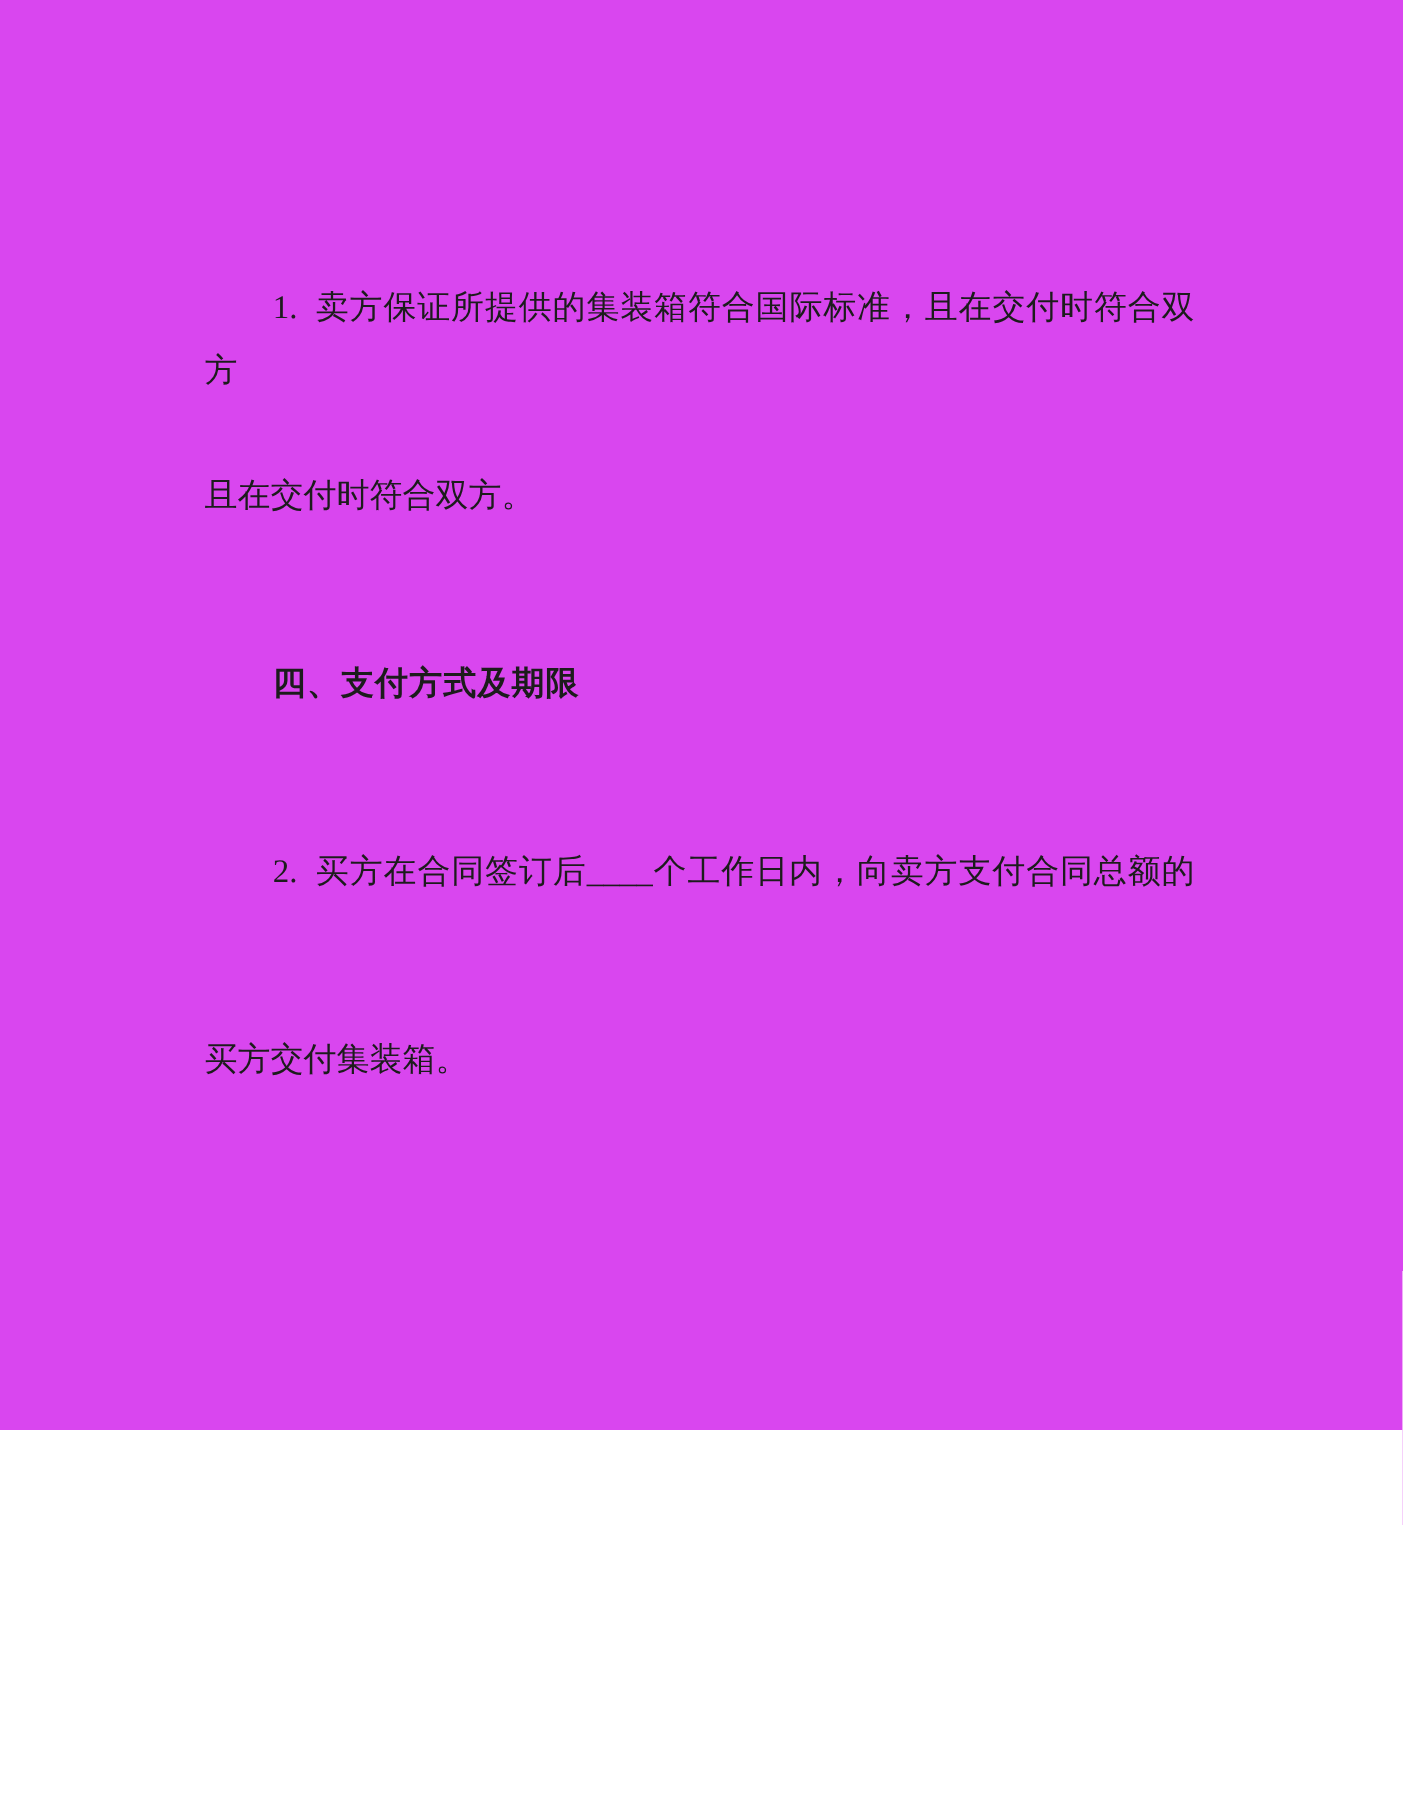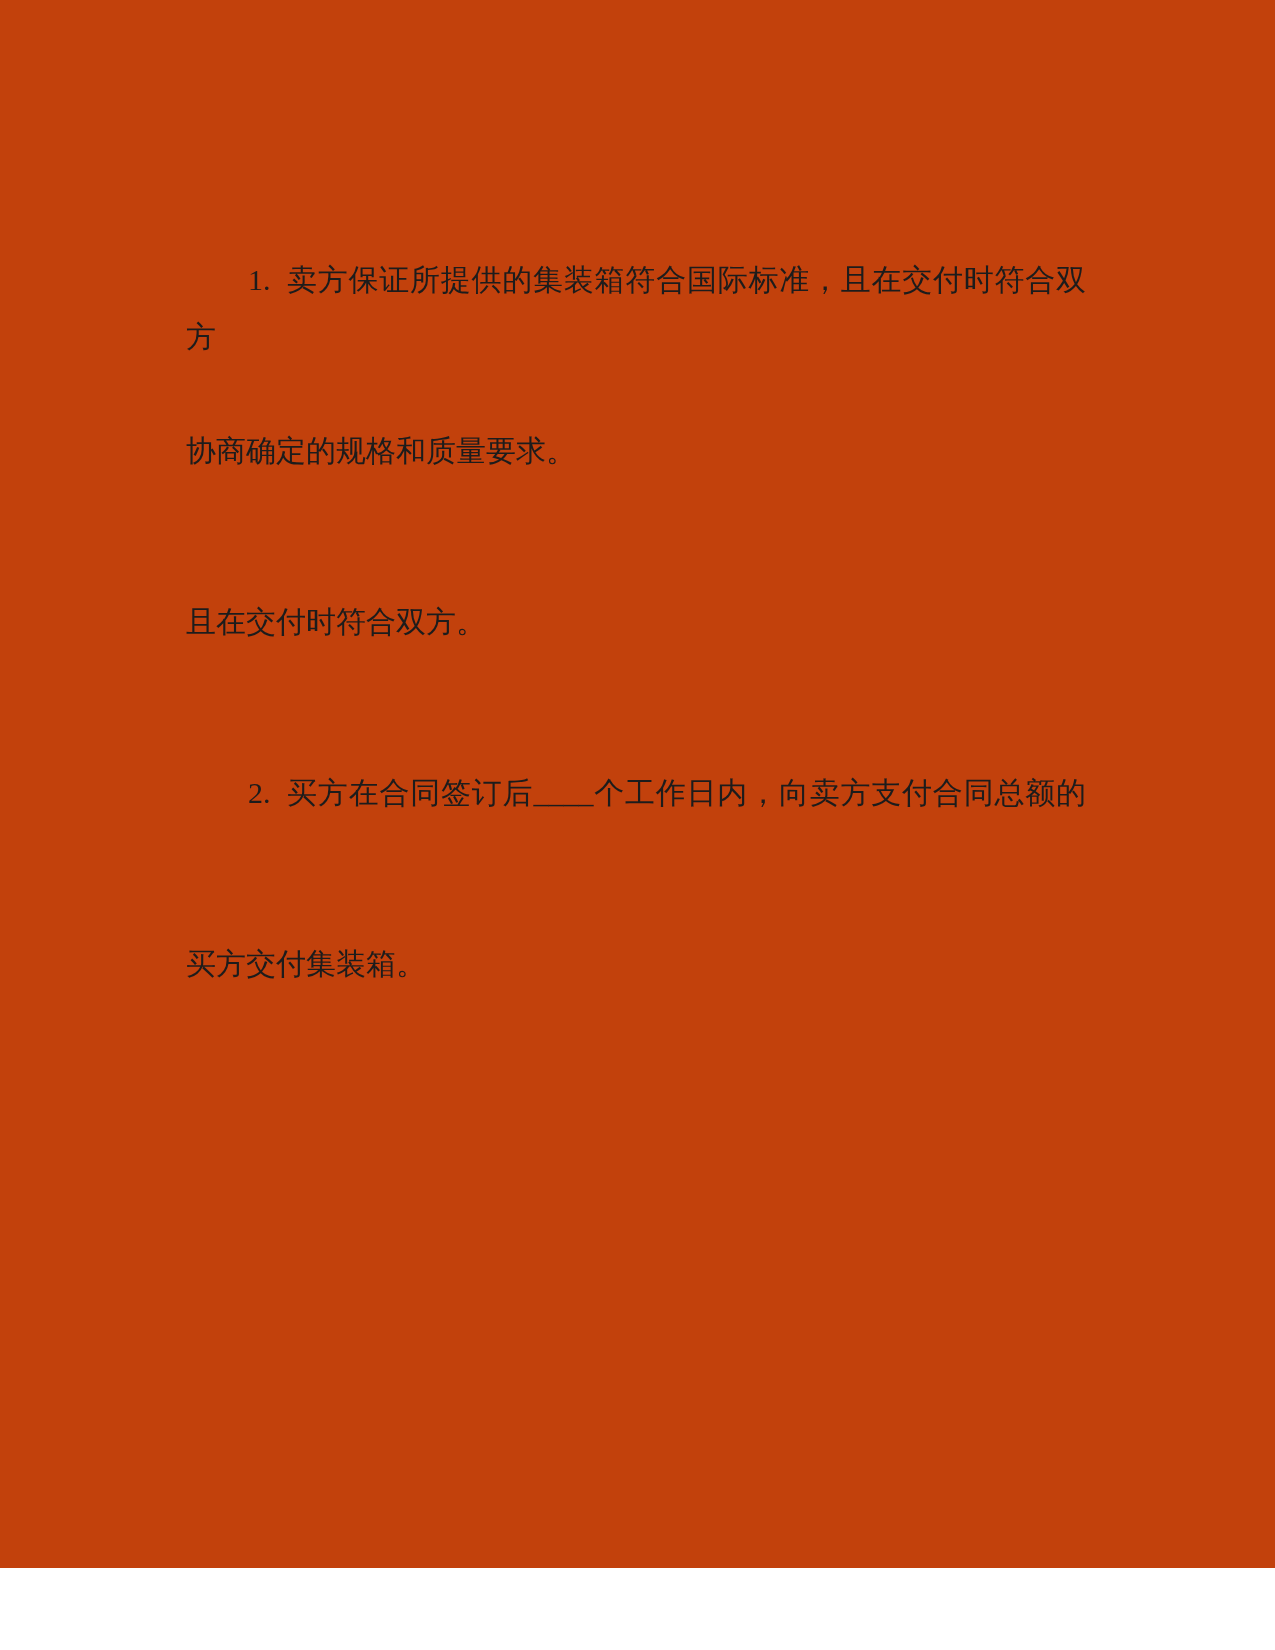--- a/index.html
+++ b/index.html
@@ -8,22 +8,22 @@
     background: #ffffff;
   }
   body {
     width: 1275px;
     height: 1650px;
     font-family: "Liberation Serif", "DejaVu Serif", serif;
   }
   .page {
     position: relative;
     width: 1275px;
-    height: 1568px;
-    background: #c2410c;
+    height: 1300px;
+    background: #d946ef;
     box-sizing: border-box;
     padding: 137px 0 0 186px;
     overflow: hidden;
   }
   .text-block {
     width: 900px;
     color: #1c1c1c;
     font-size: 30px;
     line-height: 57px;
     white-space: pre-wrap;
@@ -47,22 +47,22 @@
     font-weight: bold;
     letter-spacing: 1px;
   }
 </style>
 </head>
 <body>
 
 <div class="page">
   <div class="text-block">
     <div class="line indent fill">1.  卖方保证所提供的集装箱符合国际标准，且在交付时符合双方</div>
-    <div class="line">协商确定的规格和质量要求。</div>
     <div class="line">且在交付时符合双方。</div>
+    <div class="line indent heading">四、支付方式及期限</div>
     <div class="line indent fill">2.  买方在合同签订后____个工作日内，向卖方支付合同总额的</div>
     <div class="line">买方交付集装箱。</div>
     
     
     
     
     
     
     
     

